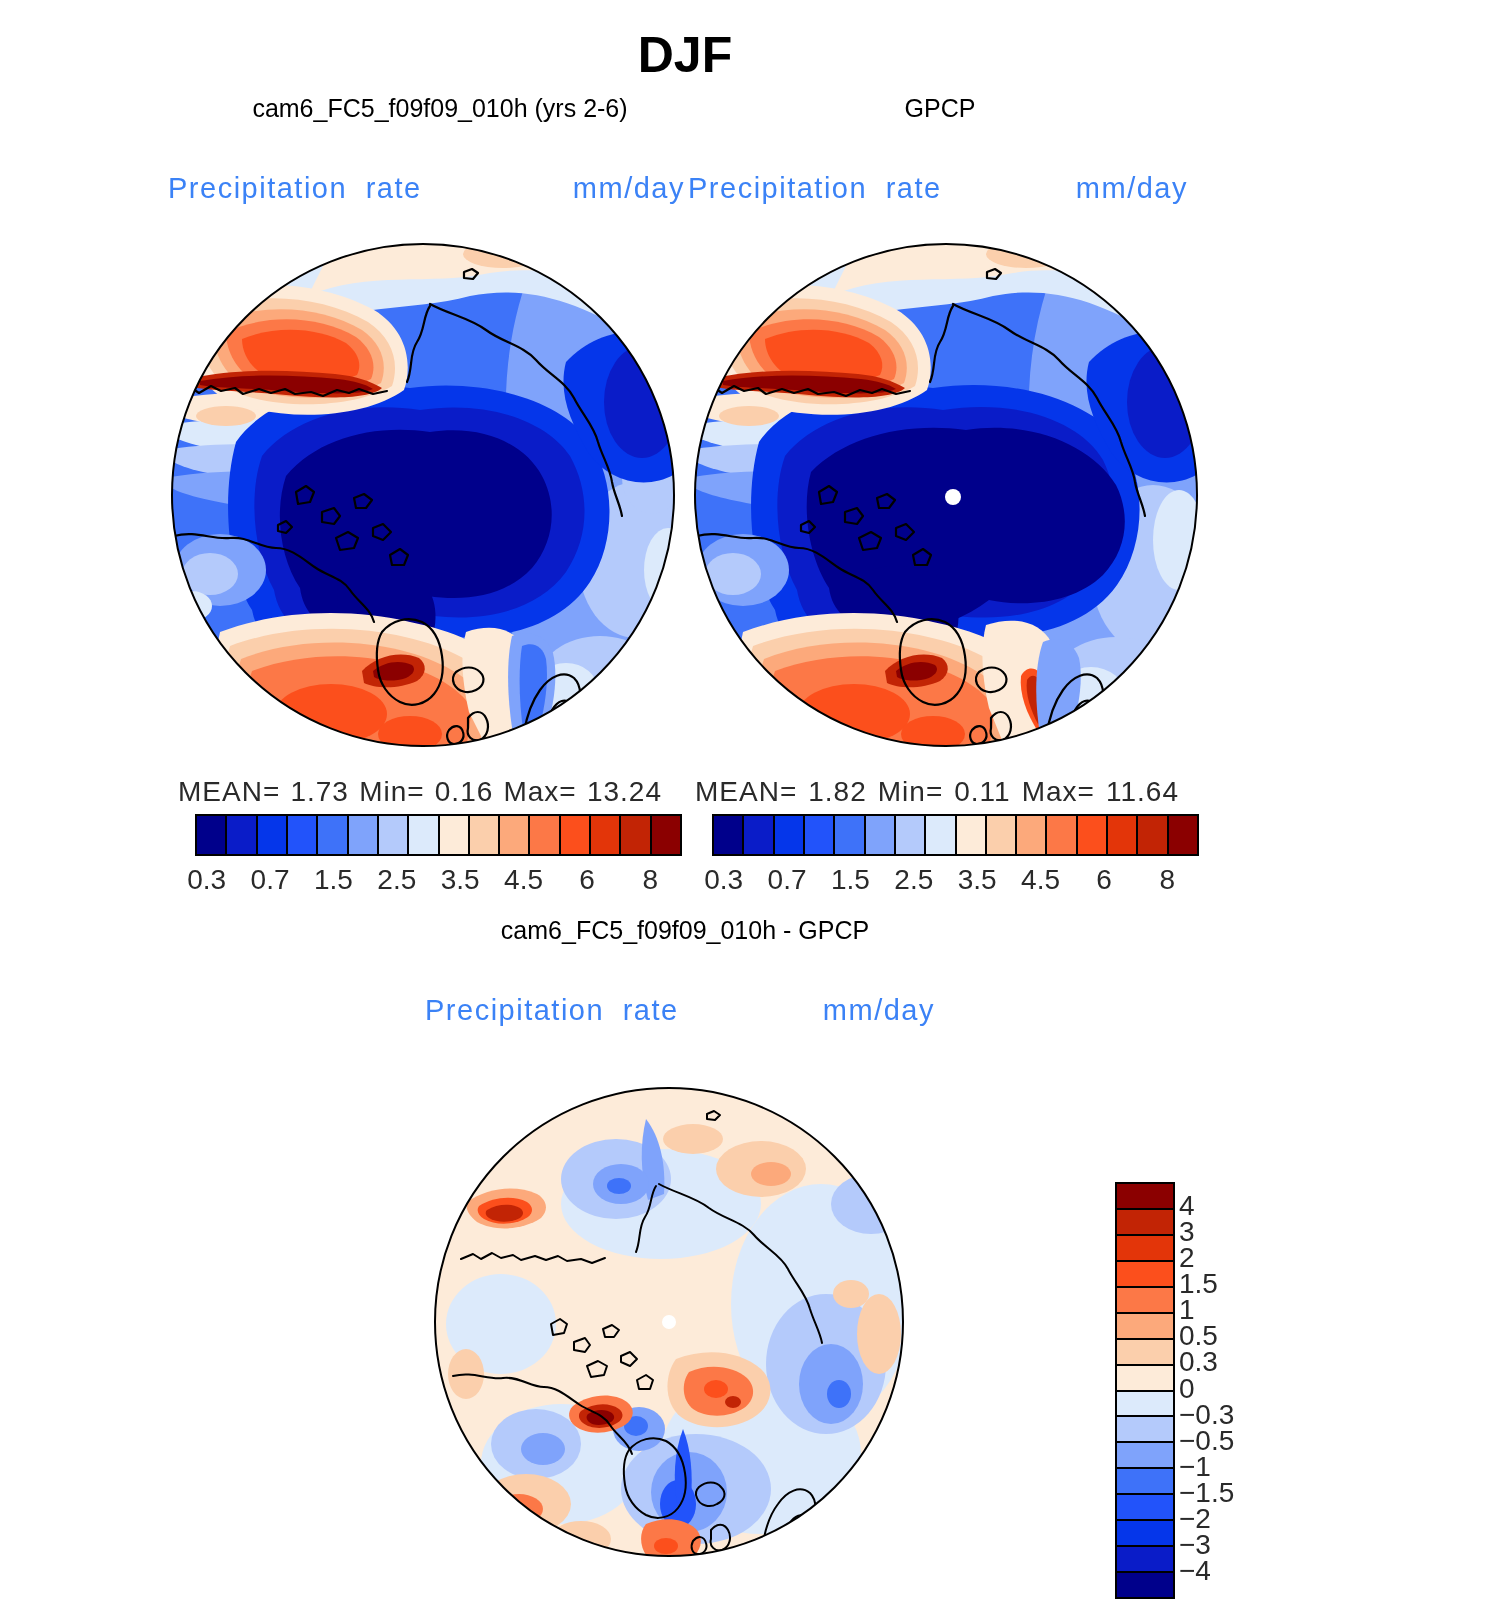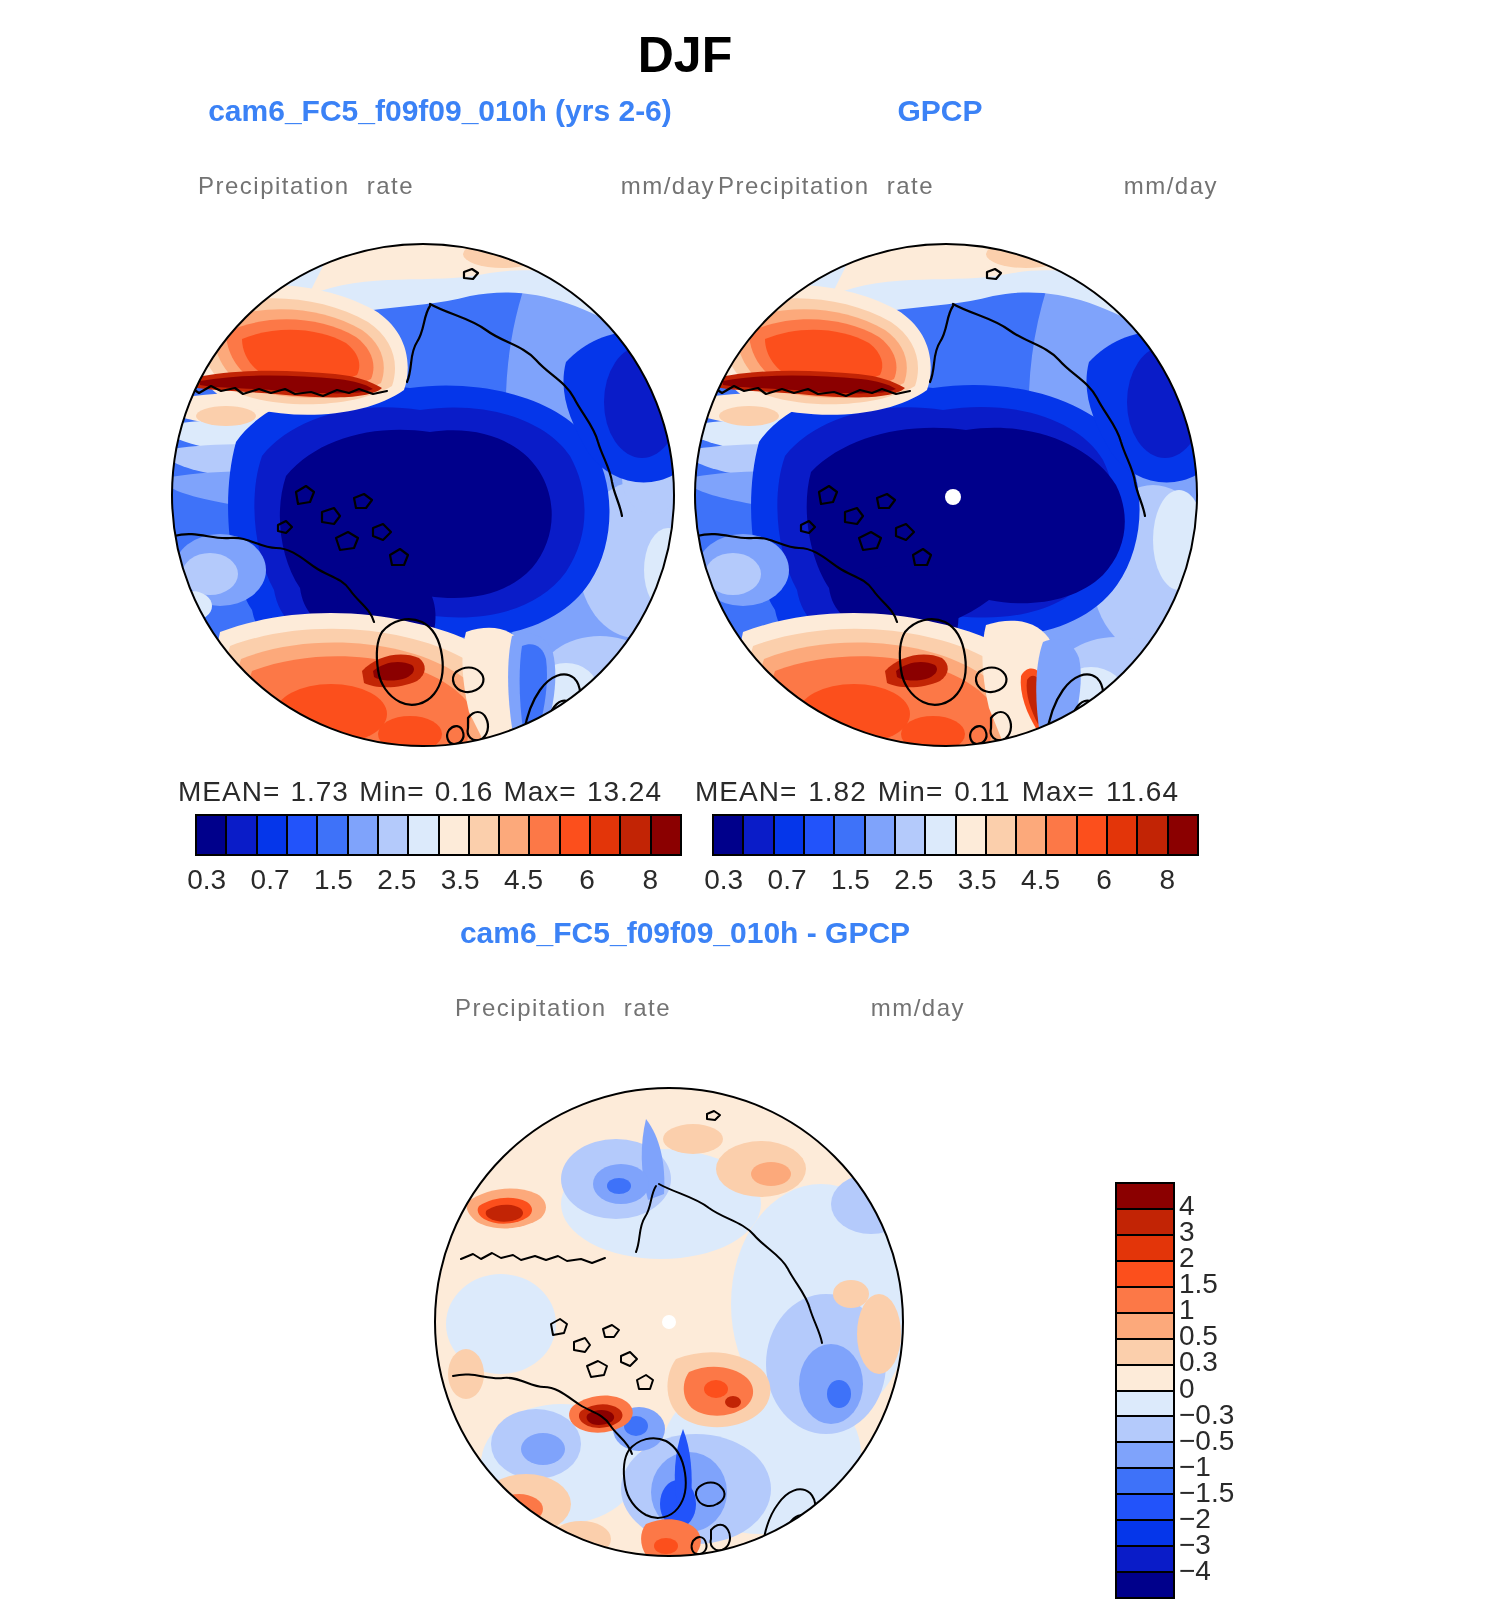--- a/index.html
+++ b/index.html
@@ -2,24 +2,24 @@
 <html><head>
 <meta charset="utf-8">
 <style>
   html,body{margin:0;padding:0;background:#fff;}
   .canvas{
     position:relative;width:1498px;height:1612px;background:#ffffff;overflow:hidden;
     font-family:"Liberation Sans", sans-serif;color:#1a1a1a;
   }
   .abs{position:absolute;}
   .figure-title{top:26px;left:0;width:1370px;text-align:center;font-size:50px;font-weight:bold;color:#000;}
-  .sub-title{top:94px;font-size:30px;font-weight:bold;color:#3b82f6;text-align:center;}
+  .sub-title{top:94px;font-size:25px;font-weight:normal;color:#000000;text-align:center;}
   .sub-left{left:140px;width:600px;}
   .sub-right{left:660px;width:560px;}
-  .thin{font-size:24px;color:#737373;letter-spacing:1.5px;word-spacing:9px;margin-left:30px;}
+  .thin{font-size:29px;color:#3b82f6;letter-spacing:1.5px;word-spacing:9px;}
   .units{text-align:right;}
   .stats-row{display:flex;justify-content:space-between;font-size:28px;color:#2a2a2a;letter-spacing:1px;}
   .cbar{position:absolute;padding-left:20px;}
   .cb-cells{display:flex;width:100%;height:100%;}
   .cb-cell{flex:1;border:2px solid #000;margin-left:-2px;box-sizing:border-box;}
   .cb-cell:first-child{margin-left:0;}
   .cb-tick{position:absolute;top:50px;transform:translateX(-50%);font-size:28px;color:#2a2a2a;}
   .vcb-cells{display:flex;flex-direction:column;width:100%;height:100%;}
   .vcb-cell{flex:1;border:2px solid #000;margin-top:-2px;box-sizing:border-box;}
   .vcb-cell:first-child{margin-top:0;}

